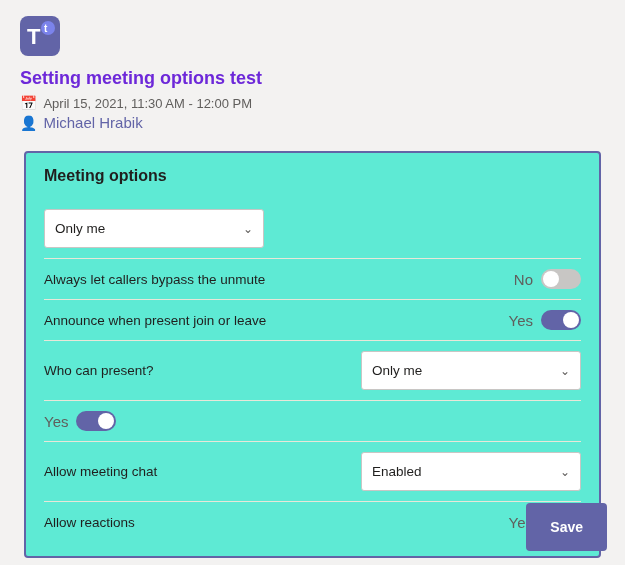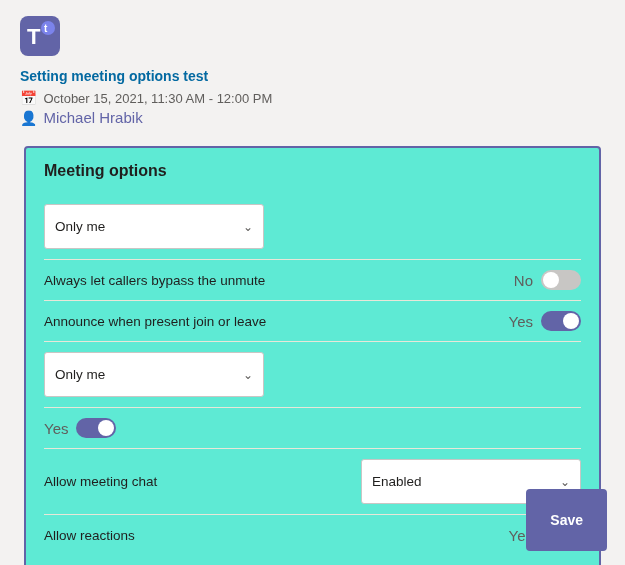--- a/index.html
+++ b/index.html
@@ -18,24 +18,24 @@
       background: #f3f2f1;
     }
 
     .teams-logo {
       width: 40px;
       height: 40px;
       margin-bottom: 12px;
     }
 
     .meeting-title {
-      font-size: 14px;
+      font-size: 18px;
       font-weight: 700;
       margin-bottom: 6px;
-      color: #0369a1;
+      color: #6d28d9;
     }
 
     .meeting-meta {
       display: flex;
       flex-direction: column;
       gap: 3px;
     }
 
     .meta-row {
       display: flex;
@@ -92,21 +92,21 @@
       display: flex;
       align-items: center;
       gap: 8px;
     }
 
     .dropdown-control {
       display: flex;
       align-items: center;
       justify-content: space-between;
       width: 220px;
-      height: 45px;
+      height: 39px;
       border: 1px solid #c8c6c4;
       border-radius: 3px;
       background: #ffffff;
       padding: 0 10px;
       cursor: pointer;
       font-size: 13.5px;
       color: #201f1e;
     }
 
     .dropdown-chevron {
@@ -158,21 +158,21 @@
       position: absolute;
       bottom: 14px;
       right: 18px;
     }
 
     .save-button {
       background: #6264a7;
       color: #ffffff;
       border: none;
       border-radius: 4px;
-      padding: 23px 24px;
+      padding: 16px 24px;
       font-size: 14px;
       font-weight: 600;
       cursor: pointer;
     }
   </style>
 </head>
 <body>
 
 <div class="header">
   <div class="teams-logo">
@@ -182,21 +182,21 @@
       <circle cx="28" cy="12" r="7" fill="#7b83eb"></circle>
       <text x="24" y="16" font-size="10" font-weight="700" fill="white" font-family="Segoe UI, Arial, sans-serif">t</text>
     </svg>
   </div>
 
   <div class="meeting-title">Setting meeting options test</div>
 
   <div class="meeting-meta">
     <div class="meta-row">
       <span class="meta-icon">📅</span>
-      <span>October 15, 2021, 11:30 AM - 12:00 PM</span>
+      <span>April 15, 2021, 11:30 AM - 12:00 PM</span>
     </div>
     <div class="meta-row">
       <span class="meta-icon">👤</span>
       <span class="organizer-link">Michael Hrabik</span>
     </div>
   </div>
 </div>
 
 <div class="meeting-options-container">
   <div class="options-title">Meeting options</div>
@@ -228,20 +228,21 @@
       <span class="toggle-label">Yes</span>
       <div class="toggle">
         <div class="toggle-track on">
           <div class="toggle-thumb"></div>
         </div>
       </div>
     </div>
   </div>
 
   <div class="option-row">
+    <span class="option-label">Who can present?</span>
     <div class="option-control">
       <div class="dropdown-control">
         <span>Only me</span>
         <span class="dropdown-chevron">⌄</span>
       </div>
     </div>
   </div>
 
   <div class="option-row">
     <div class="option-control">

